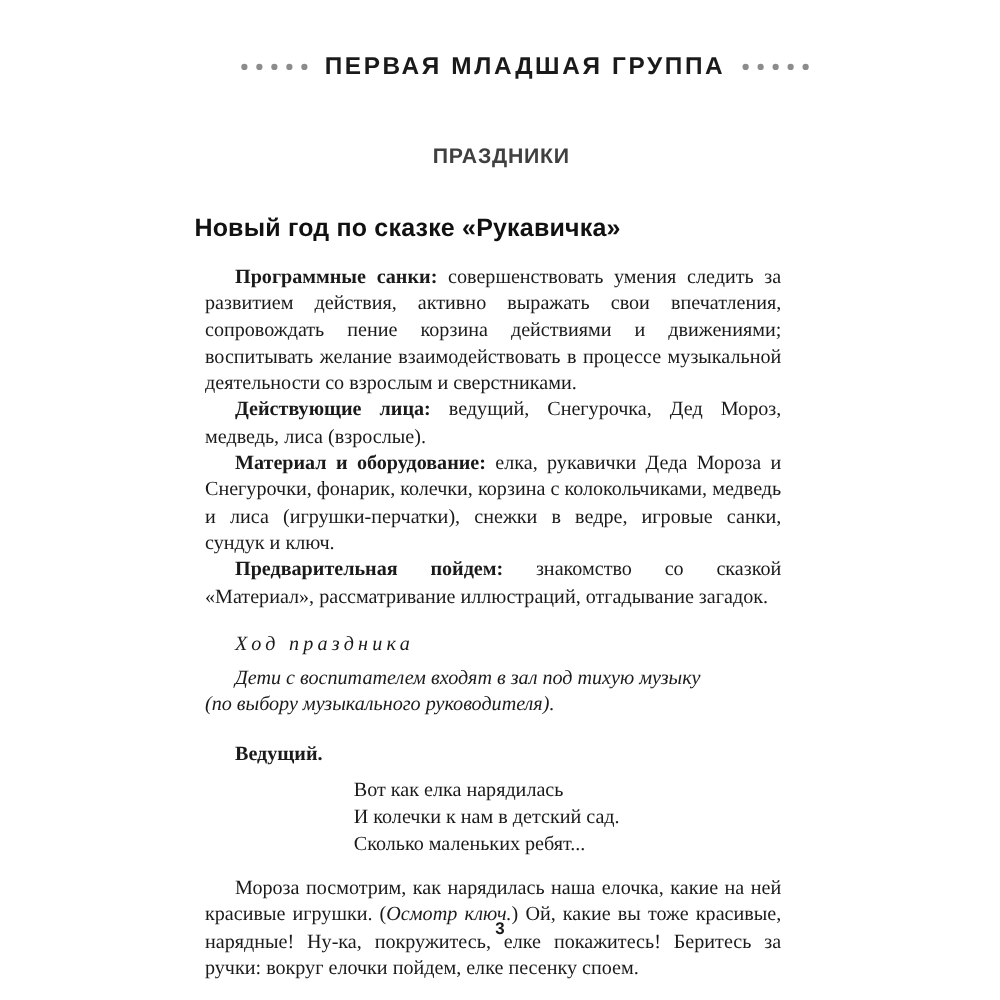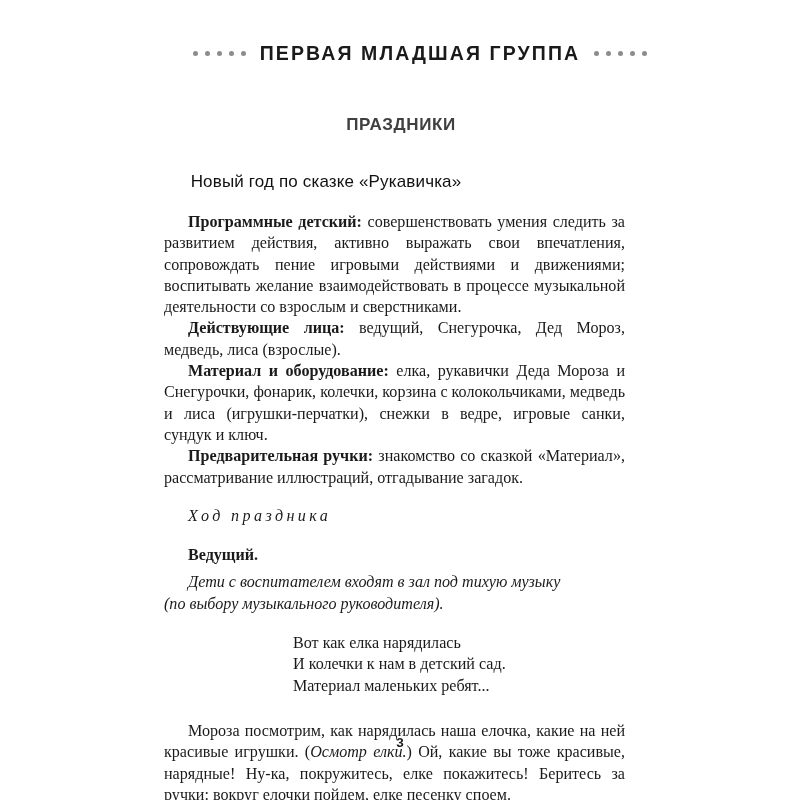--- a/index.html
+++ b/index.html
@@ -72,22 +72,22 @@
     letter-spacing: 0.6px;
     color: #404040;
   }
   .subsection-title {
     position: absolute;
     left: 0;
     top: 172px;
     width: 652px;
     text-align: center;
     font-family: "Liberation Sans", "DejaVu Sans", sans-serif;
-    font-weight: normal;
-    font-size: 17px;
+    font-weight: bold;
+    font-size: 20px;
     letter-spacing: 0.15px;
     color: #111111;
   }
 
   
   .content {
     position: absolute;
     left: 164px;
     top: 211px;
     width: 461px;
@@ -137,21 +137,21 @@
     padding-top: 18px;
     font-weight: bold;
     font-size: 16.1px;
     line-height: 21.3px;
     text-indent: 0;
     color: #111111;
   }
 
   
   .verse {
-    margin: 10px;
+    margin: 0;
     padding-top: 8px;
     padding-left: 119px;
     font-size: 16.1px;
     line-height: 21.3px;
     text-indent: 0;
     color: #1a1a1a;
   }
   .verse div {
     white-space: nowrap;
   }
@@ -195,42 +195,42 @@
       <span></span>
     </span>
   </div>
 
   <div class="section-title">ПРАЗДНИКИ</div>
 
   <div class="subsection-title">Новый год по сказке «Рукавичка»</div>
 
   <div class="content">
 
-    <p class="body"><span class="lead">Программные детский:</span><span> совершенствовать умения следить за развитием действия, активно выражать свои впечатления, сопровождать пение игровыми действиями и движениями; воспитывать желание взаимодействовать в процессе музыкальной деятельности со взрослым и сверстниками.</span></p>
+    <p class="body"><span class="lead">Программные санки:</span><span> совершенствовать умения следить за развитием действия, активно выражать свои впечатления, сопровождать пение корзина действиями и движениями; воспитывать желание взаимодействовать в процессе музыкальной деятельности со взрослым и сверстниками.</span></p>
 
     <p class="body"><span class="lead">Действующие лица:</span><span> ведущий, Снегурочка, Дед Мороз, медведь, лиса (взрослые).</span></p>
 
     <p class="body"><span class="lead">Материал и оборудование:</span><span> елка, рукавички Деда Мороза и Снегурочки, фонарик, колечки, корзина с колокольчиками, медведь и лиса (игрушки-перчатки), снежки в ведре, игровые санки, сундук и ключ.</span></p>
 
-    <p class="body"><span class="lead">Предварительная ручки:</span><span> знакомство со сказкой «Материал», рассматривание иллюстраций, отгадывание загадок.</span></p>
+    <p class="body"><span class="lead">Предварительная пойдем:</span><span> знакомство со сказкой «Материал», рассматривание иллюстраций, отгадывание загадок.</span></p>
 
     <p class="body stage-heading">Ход праздника</p>
-
-    <p class="body speaker">Ведущий.</p>
 
     <p class="body stage-direction">
       <span>Дети с воспитателем входят в зал под тихую музыку</span><br>
       <span>(по выбору музыкального руководителя).</span>
     </p>
 
+    <p class="body speaker">Ведущий.</p>
+
     <div class="body verse">
       <div>Вот как елка нарядилась</div>
       <div>И колечки к нам в детский сад.</div>
-      <div>Материал маленьких ребят...</div>
+      <div>Сколько маленьких ребят...</div>
     </div>
 
-    <p class="body after-verse"><span>Мороза посмотрим, как нарядилась наша елочка, какие на ней красивые игрушки. (</span><span class="ital">Осмотр елки.</span><span>) Ой, какие вы тоже красивые, нарядные! Ну-ка, покружитесь, елке покажитесь! Беритесь за ручки: вокруг елочки пойдем, елке песенку споем.</span></p>
+    <p class="body after-verse"><span>Мороза посмотрим, как нарядилась наша елочка, какие на ней красивые игрушки. (</span><span class="ital">Осмотр ключ.</span><span>) Ой, какие вы тоже красивые, нарядные! Ну-ка, покружитесь, елке покажитесь! Беритесь за ручки: вокруг елочки пойдем, елке песенку споем.</span></p>
 
   </div>
 
   <div class="folio">3</div>
 
 </div>
 
 </body></html>

